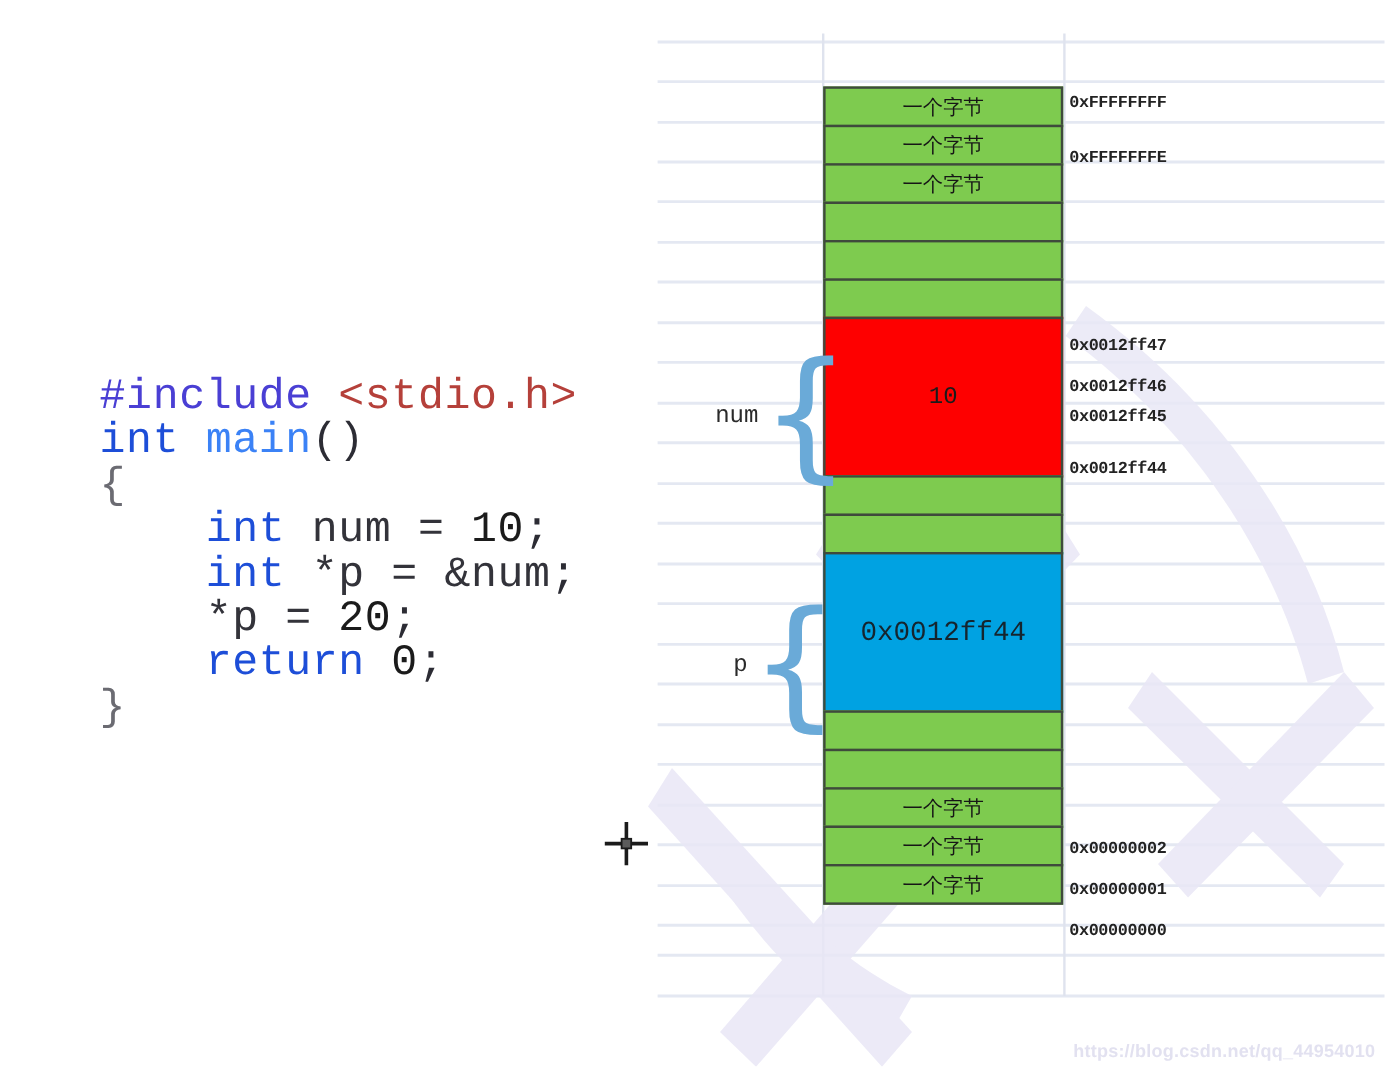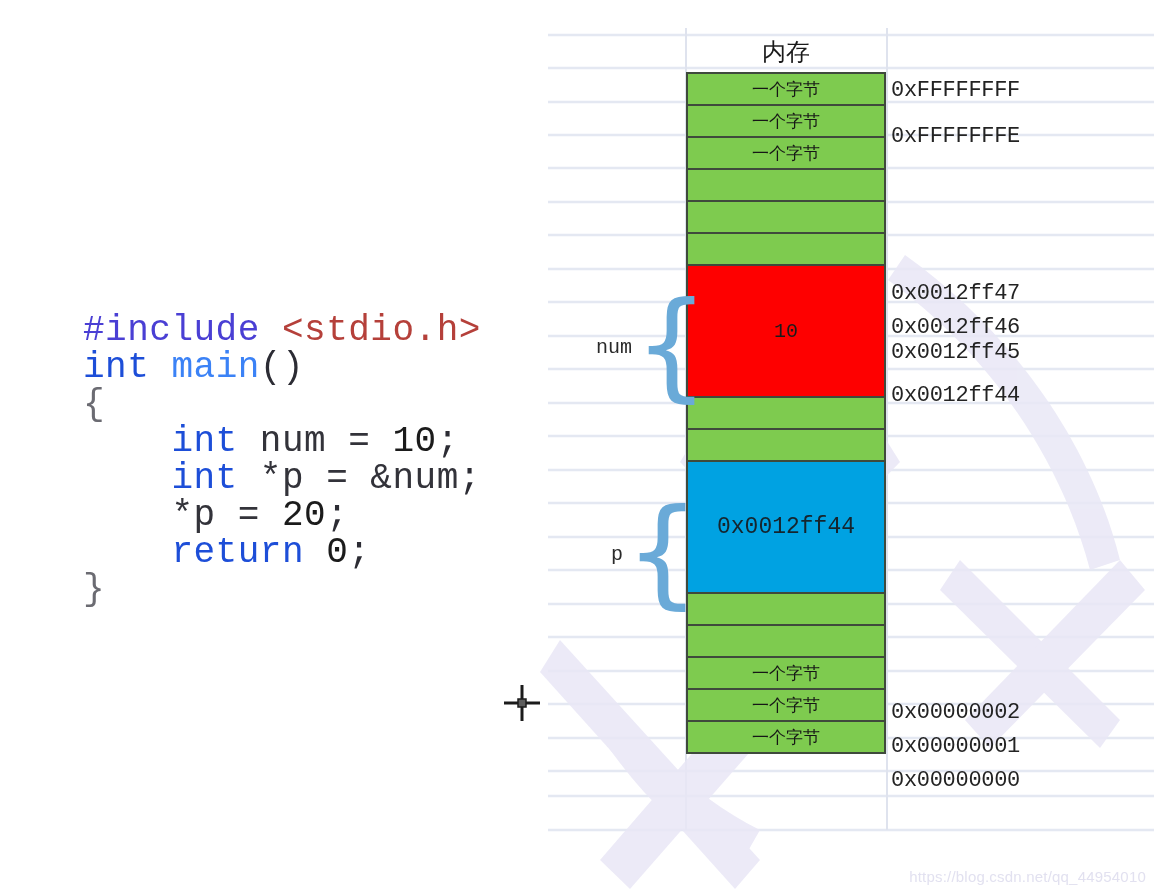--- a/index.html
+++ b/index.html
@@ -39,20 +39,21 @@
   #watermark-url {
     position: absolute;
     right: 8px;
     bottom: 4px;
     font-family: "Liberation Sans", sans-serif;
     font-size: 15px;
     color: #e2e1f0;
     letter-spacing: .2px;
     z-index: 6;
     white-space: nowrap;
+    font-weight: bold;
   }
 
   
   #code-block {
     position: absolute;
     left: 83px;
     top: 276px;
     z-index: 4;
     font-family: "Liberation Mono", "DejaVu Sans Mono", monospace;
     font-size: 36px;
@@ -122,25 +123,26 @@
     font-size: 24px;
     color: #1a1a1a;
     z-index: 3;
   }
 
   
   .addr-label {
     position: absolute;
     left: 891px;
     font-family: "Liberation Mono", "DejaVu Sans Mono", monospace;
-    font-size: 22px;
+    font-size: 14px;
     color: #232323;
     white-space: nowrap;
     z-index: 3;
     letter-spacing: -0.3px;
+    font-weight: bold;
   }
 
   
   .brace-wrap {
     position: absolute;
     z-index: 3;
     display: flex;
     align-items: center;
   }
   .brace-label {
@@ -215,21 +217,20 @@
       <path d="M790 640 L600 860 L630 889 L820 672 Z"></path>
       <path d="M960 560 L1120 720 L1100 748 L940 590 Z"></path>
       <path d="M1120 560 L965 720 L990 748 L1145 590 Z"></path>
       <path d="M610 700 C660 760 700 800 760 830 L740 865 C670 830 630 780 592 724 Z"></path>
       <path d="M905 255 C1010 330 1090 440 1120 560 L1090 570 C1060 455 985 350 888 280 Z"></path>
     </g>
   </svg>
 
   <pre id="code-block"><span class="code-line"><span class="tk-pre">#include </span><span class="tk-hdr">&lt;stdio.h&gt;</span></span><span class="code-line"><span class="tk-kw">int </span><span class="tk-fn">main</span><span class="tk-punc">()</span></span><span class="code-line"><span class="tk-brace">{</span></span><span class="code-line"><span class="tk-kw">    int </span><span class="tk-plain">num </span><span class="tk-plain">= </span><span class="tk-num">10</span><span class="tk-punc">;</span></span><span class="code-line"><span class="tk-kw">    int </span><span class="tk-plain">*p </span><span class="tk-plain">= </span><span class="tk-plain">&amp;num</span><span class="tk-punc">;</span></span><span class="code-line"><span class="tk-plain">    *p </span><span class="tk-plain">= </span><span class="tk-num">20</span><span class="tk-punc">;</span></span><span class="code-line"><span class="tk-kw">    return </span><span class="tk-num">0</span><span class="tk-punc">;</span></span><span class="code-line"><span class="tk-brace">}</span></span></pre>
 
-  <div id="memory-header">内存</div>
 
   <div id="memory-column">
     <div class="mem-cell cell-h1" style="background: rgb(126, 203, 79); border-color: rgb(63, 74, 60);">
       <span>一个字节</span>
     </div>
     <div class="mem-cell cell-h1" style="background: rgb(126, 203, 79); border-color: rgb(63, 74, 60);">
       <span>一个字节</span>
     </div>
     <div class="mem-cell cell-h1" style="background: rgb(126, 203, 79); border-color: rgb(63, 74, 60);">
       <span>一个字节</span>

